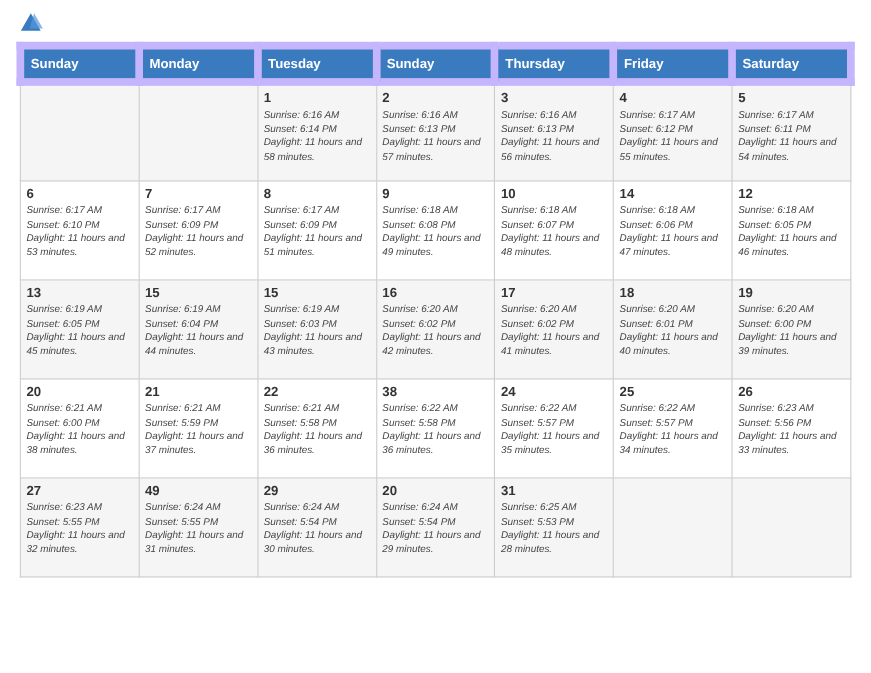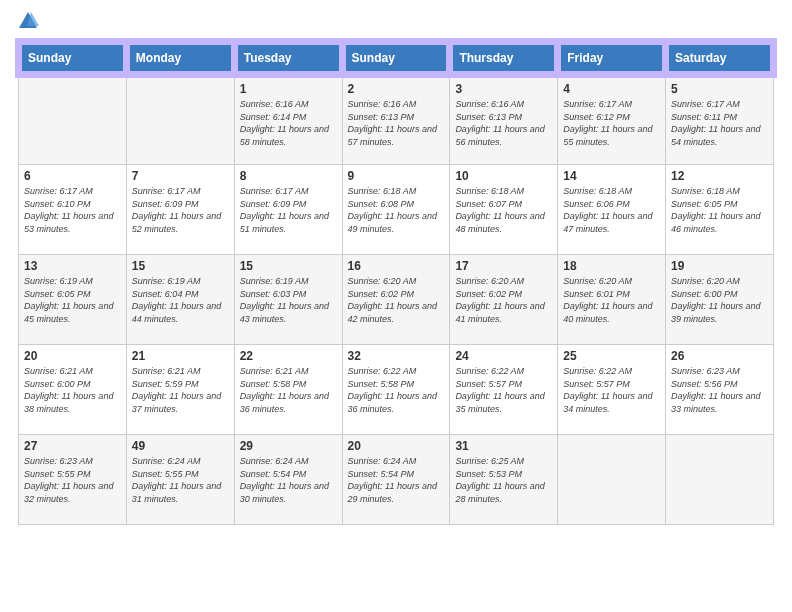--- a/index.html
+++ b/index.html
@@ -219,21 +219,21 @@
           </td>
           <td>
             <span class="day-number">21</span>
             <div class="day-info">Sunrise: 6:21 AM<br>Sunset: 5:59 PM<br>Daylight: 11 hours and 37 minutes.</div>
           </td>
           <td>
             <span class="day-number">22</span>
             <div class="day-info">Sunrise: 6:21 AM<br>Sunset: 5:58 PM<br>Daylight: 11 hours and 36 minutes.</div>
           </td>
           <td>
-            <span class="day-number">32</span>
+            <span class="day-number">38</span>
             <div class="day-info">Sunrise: 6:22 AM<br>Sunset: 5:58 PM<br>Daylight: 11 hours and 36 minutes.</div>
           </td>
           <td>
             <span class="day-number">24</span>
             <div class="day-info">Sunrise: 6:22 AM<br>Sunset: 5:57 PM<br>Daylight: 11 hours and 35 minutes.</div>
           </td>
           <td>
             <span class="day-number">25</span>
             <div class="day-info">Sunrise: 6:22 AM<br>Sunset: 5:57 PM<br>Daylight: 11 hours and 34 minutes.</div>
           </td>

